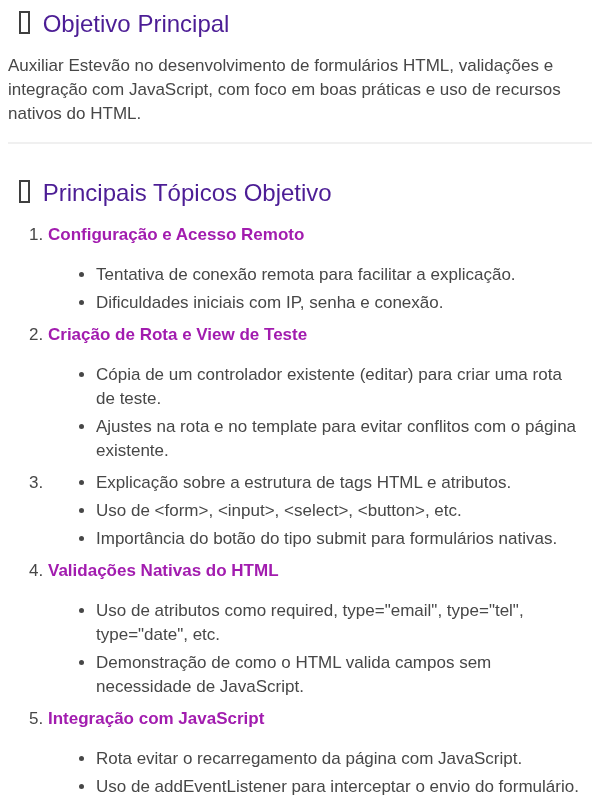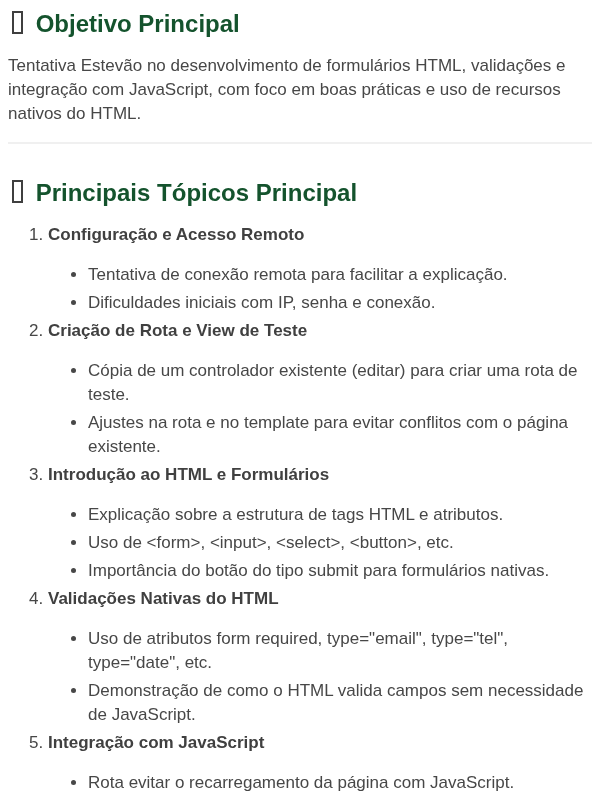--- a/index.html
+++ b/index.html
@@ -11,23 +11,23 @@
     padding: 8px;
     background: #ffffff;
     font-family: "Liberation Sans", "DejaVu Sans", sans-serif;
     font-size: 17px;
     line-height: 24px;
     color: #474747;
   }
   h2.sec {
     font-size: 24px;
     line-height: 28px;
-    font-weight: bold;
-    color: #14532d;
-    margin: 2px 0 16px 4px;
+    font-weight: normal;
+    color: #4c1d95;
+    margin: 2px 0 16px 11px;
   }
   
   .tofu {
     display: inline-block;
     width: 7px;
     height: 19px;
     border: 2px solid #3f3f3f;
     margin-right: 6px;
     vertical-align: -2px;
   }
@@ -39,77 +39,76 @@
   }
   ol.topics {
     margin: 8px 0 0 0;
     padding: 0 0 0 40px;
     list-style: decimal;
   }
   ol.topics > li + li { margin-top: 4px; }
   .topic-title {
     margin: 0 0 16px 0;
   }
-  .topic-title strong { font-weight: bold; color: #404040; }
+  .topic-title strong { font-weight: bold; color: #a21caf; }
   ul.points {
-    margin: 0;
+    margin: 8px;
     padding: 0 0 0 40px;
     list-style: disc;
   }
   ul.points > li + li { margin-top: 4px; }
 </style>
 </head>
 <body>
 
 <div class="page">
 
   <h2 class="sec">
     <span class="tofu"></span>
     <span>Objetivo Principal</span>
   </h2>
 
-  <p class="intro">Tentativa Estevão no desenvolvimento de formulários HTML, validações e integração com JavaScript, com foco em boas práticas e uso de recursos nativos do HTML.</p>
+  <p class="intro">Auxiliar Estevão no desenvolvimento de formulários HTML, validações e integração com JavaScript, com foco em boas práticas e uso de recursos nativos do HTML.</p>
 
   <hr class="divider">
 
   <h2 class="sec">
     <span class="tofu"></span>
-    <span>Principais Tópicos Principal</span>
+    <span>Principais Tópicos Objetivo</span>
   </h2>
 
   <ol class="topics" id="topics-list">
   <li>
     <p class="topic-title"><strong>Configuração e Acesso Remoto</strong></p>
     <ul class="points">
           <li>Tentativa de conexão remota para facilitar a explicação.</li>
           <li>Dificuldades iniciais com IP, senha e conexão.</li>
         </ul>
   </li>
 
   <li>
     <p class="topic-title"><strong>Criação de Rota e View de Teste</strong></p>
     <ul class="points">
           <li>Cópia de um controlador existente (editar) para criar uma rota de teste.</li>
           <li>Ajustes na rota e no template para evitar conflitos com o página existente.</li>
         </ul>
   </li>
 
   <li>
-    <p class="topic-title"><strong>Introdução ao HTML e Formulários</strong></p>
     <ul class="points">
           <li>Explicação sobre a estrutura de tags HTML e atributos.</li>
           <li>Uso de &lt;form&gt;, &lt;input&gt;, &lt;select&gt;, &lt;button&gt;, etc.</li>
           <li>Importância do botão do tipo submit para formulários nativas.</li>
         </ul>
   </li>
 
   <li>
     <p class="topic-title"><strong>Validações Nativas do HTML</strong></p>
     <ul class="points">
-          <li>Uso de atributos form required, type="email", type="tel", type="date", etc.</li>
+          <li>Uso de atributos como required, type="email", type="tel", type="date", etc.</li>
           <li>Demonstração de como o HTML valida campos sem necessidade de JavaScript.</li>
         </ul>
   </li>
 
   <li>
     <p class="topic-title"><strong>Integração com JavaScript</strong></p>
     <ul class="points">
           <li>Rota evitar o recarregamento da página com JavaScript.</li>
           <li>Uso de addEventListener para interceptar o envio do formulário.</li>
         </ul>

